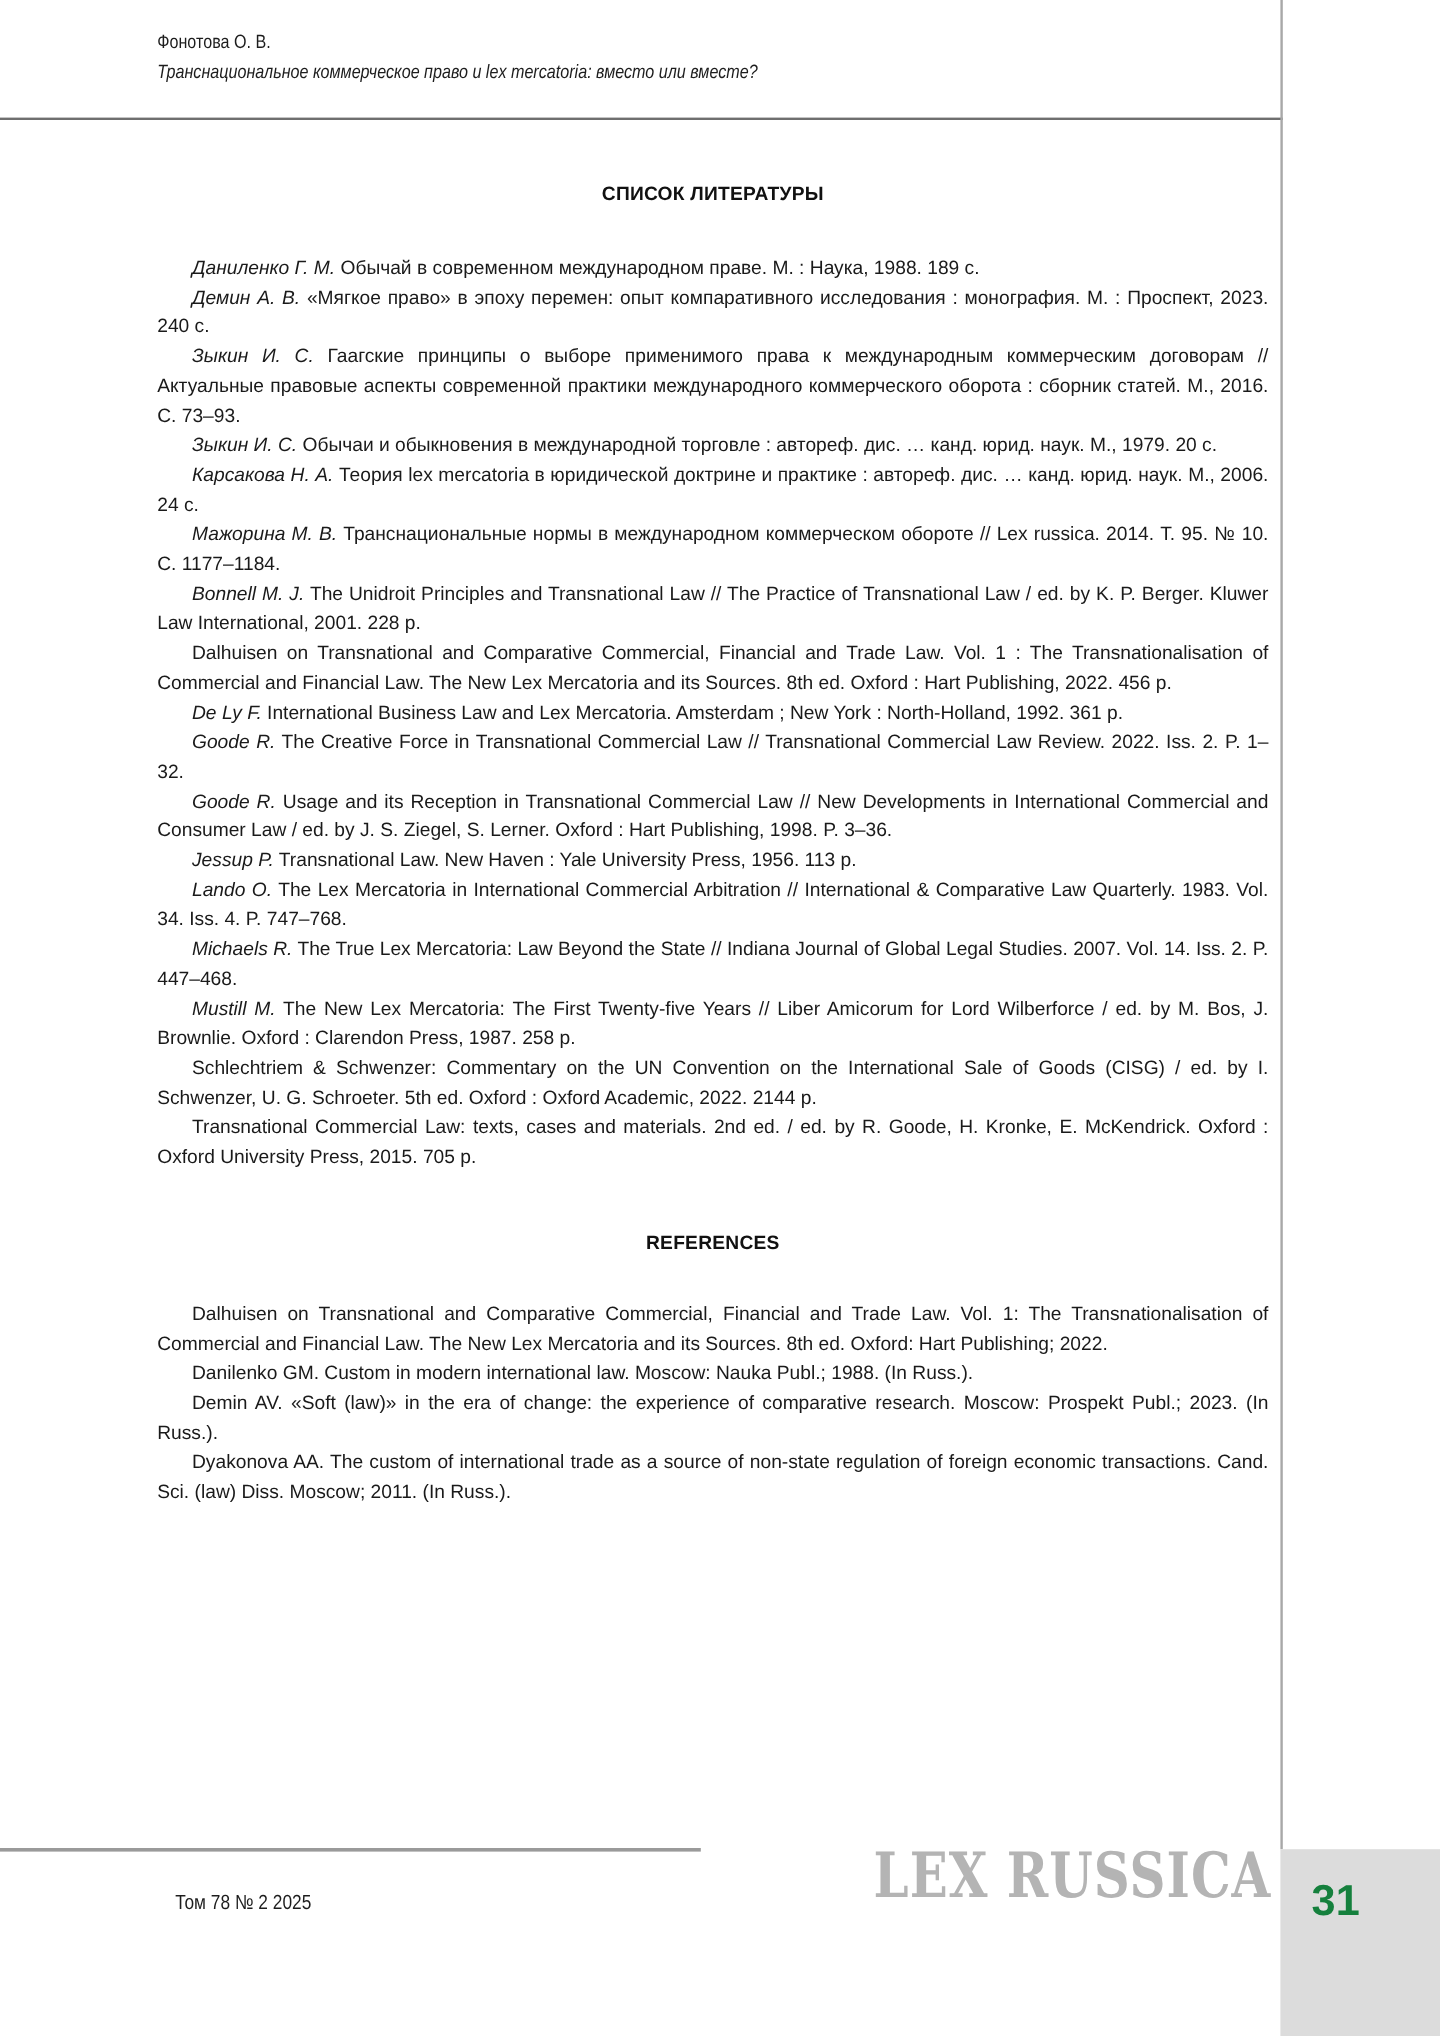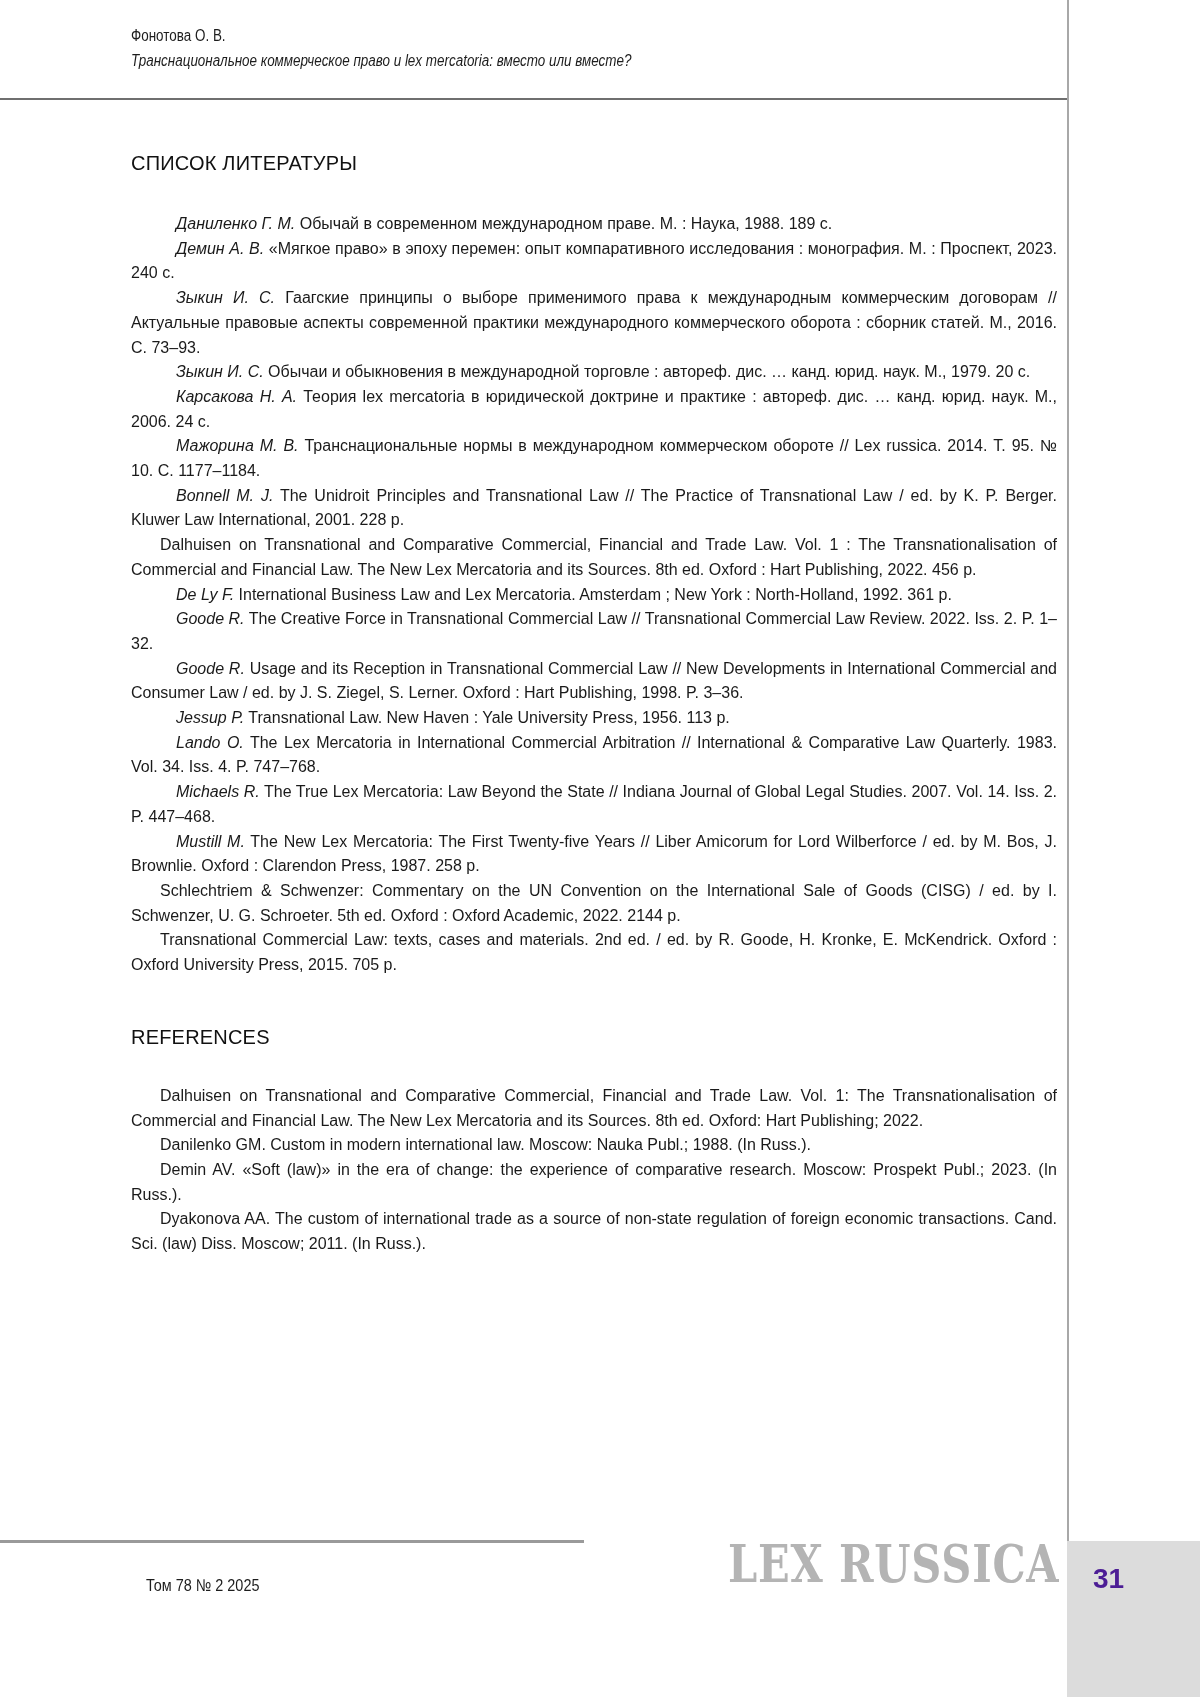--- a/index.html
+++ b/index.html
@@ -10,32 +10,32 @@
   
   .v-rule{position:absolute;left:1067px;top:0;width:2px;height:1541px;background:#a8a8a8;}
   .header-rule{position:absolute;left:0;top:98px;width:1069px;height:2px;background:#6f6f6f;}
   .footer-rule{position:absolute;left:0;top:1540px;width:584px;height:3px;background:#9a9a9a;}
   
   .running-head{position:absolute;left:131px;top:27px;transform:scaleX(0.84);transform-origin:0 0;color:#1d1d1d;}
   .rh-author{font-size:16px;margin-bottom:7px;}
   .rh-title{font-size:16px;font-style:italic;}
   
   .content{position:absolute;left:131px;top:152px;width:926px;font-size:16px;line-height:24.7px;text-align:justify;}
-  .section-heading{font-family:"Liberation Sans",sans-serif;font-size:20px;line-height:22px;font-weight:normal;
-    color:#111;margin:0 0 38px 0;letter-spacing:.2px;}
+  .section-heading{font-family:"Liberation Sans",sans-serif;font-size:16px;line-height:22px;font-weight:bold;
+    text-align:center;color:#111;margin:0 0 38px 0;letter-spacing:.2px;}
   #ref-heading{margin-top:48px;margin-bottom:36px;}
   .entry{margin:0;text-indent:29px;}
-  .entry i{margin-left:16px;}
+  .entry i{}
   
   .volume{position:absolute;left:146px;top:1576px;font-size:17px;color:#1d1d1d;transform:scaleX(0.85);transform-origin:0 0;}
   .logo{position:absolute;left:690px;top:1534px;width:380px;text-align:center;
     font-family:"DejaVu Serif",serif;font-weight:bold;font-size:52px;line-height:60px;color:#b4b4b4;
     transform:scaleX(0.80);transform-origin:50% 0;letter-spacing:1px;white-space:nowrap;}
   .page-box{position:absolute;left:1067px;top:1541px;width:133px;height:156px;background:#dcdcdc;}
-  .page-num{margin:22px 0 0 26px;font-size:28px;font-weight:bold;color:#4c1d95;}
+  .page-num{margin:22px 0 0 26px;font-size:36px;font-weight:bold;color:#15803d;}
 </style>
 </head>
 <body>
 
 <div class="page">
 
   <div class="running-head">
     <div class="rh-author">Фонотова О. В.</div>
     <div class="rh-title">Транснациональное коммерческое право и lex mercatoria: вместо или вместе?</div>
   </div>

